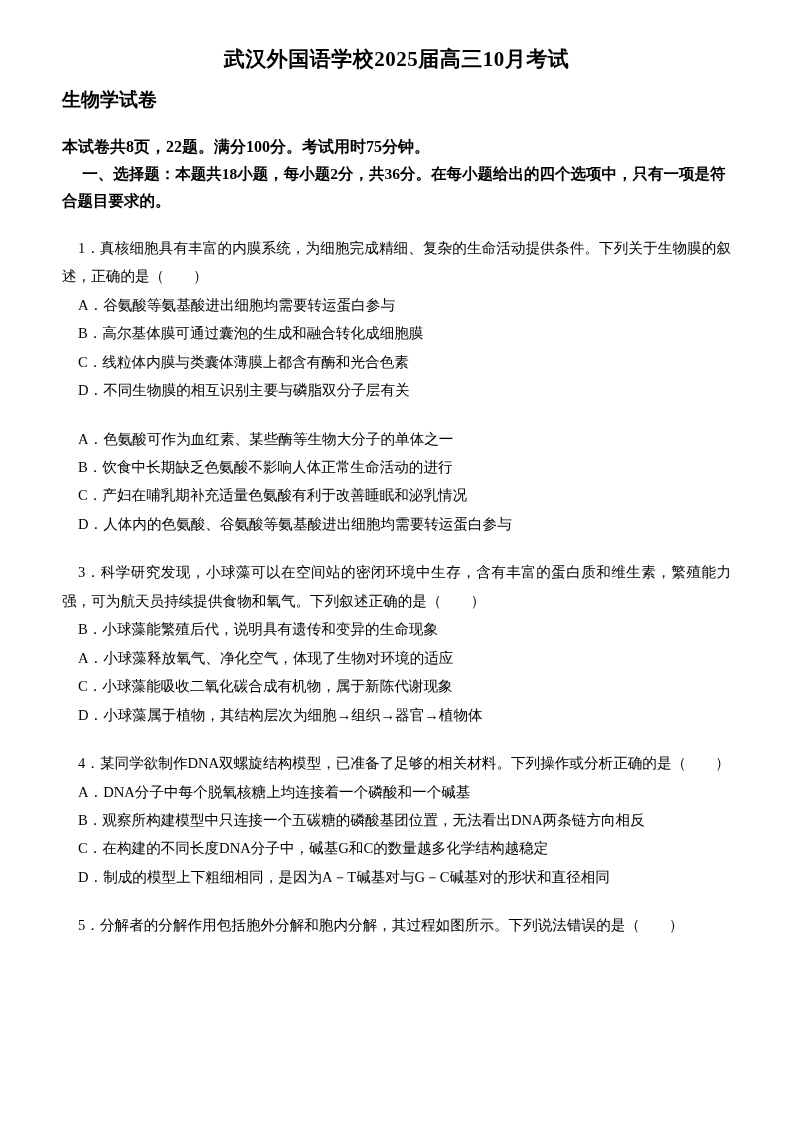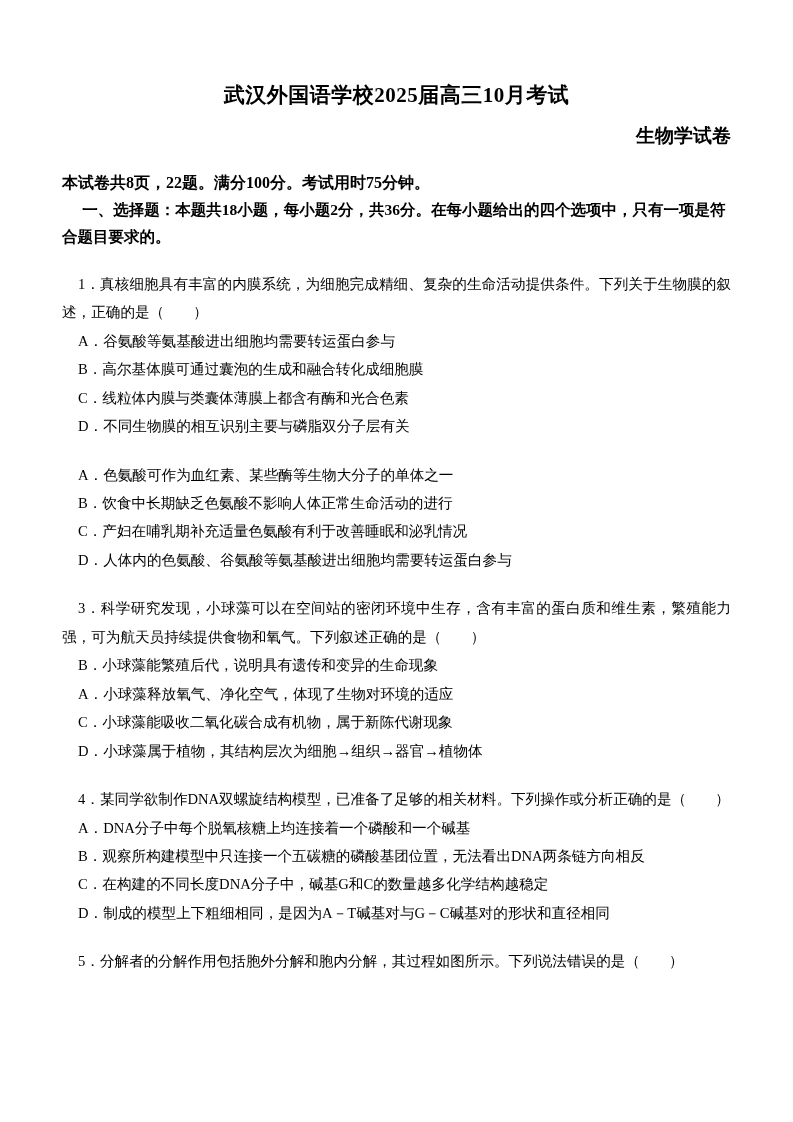--- a/index.html
+++ b/index.html
@@ -10,33 +10,33 @@
   body {
     width: 793px;
     height: 1122px;
     font-family: "Liberation Serif", "DejaVu Serif", serif;
     color: #000000;
   }
   .page {
     width: 793px;
     height: 814px;
     box-sizing: border-box;
-    padding: 66px 62px 30px 62px;
+    padding: 30px 62px 30px 62px;
     position: relative;
   }
   .title-main {
     text-align: center;
     font-size: 21px;
     font-weight: bold;
     letter-spacing: 0.5px;
     margin: 14px 0 0 0;
     line-height: 1.5;
   }
   .title-sub {
-    text-align: right;
+    text-align: left;
     font-size: 19px;
     font-weight: bold;
     margin: 10px 0 0 0;
     line-height: 1.5;
   }
   .exam-info {
     font-size: 16px;
     font-weight: bold;
     margin: 20px 0 0 0;
     line-height: 1.6;

